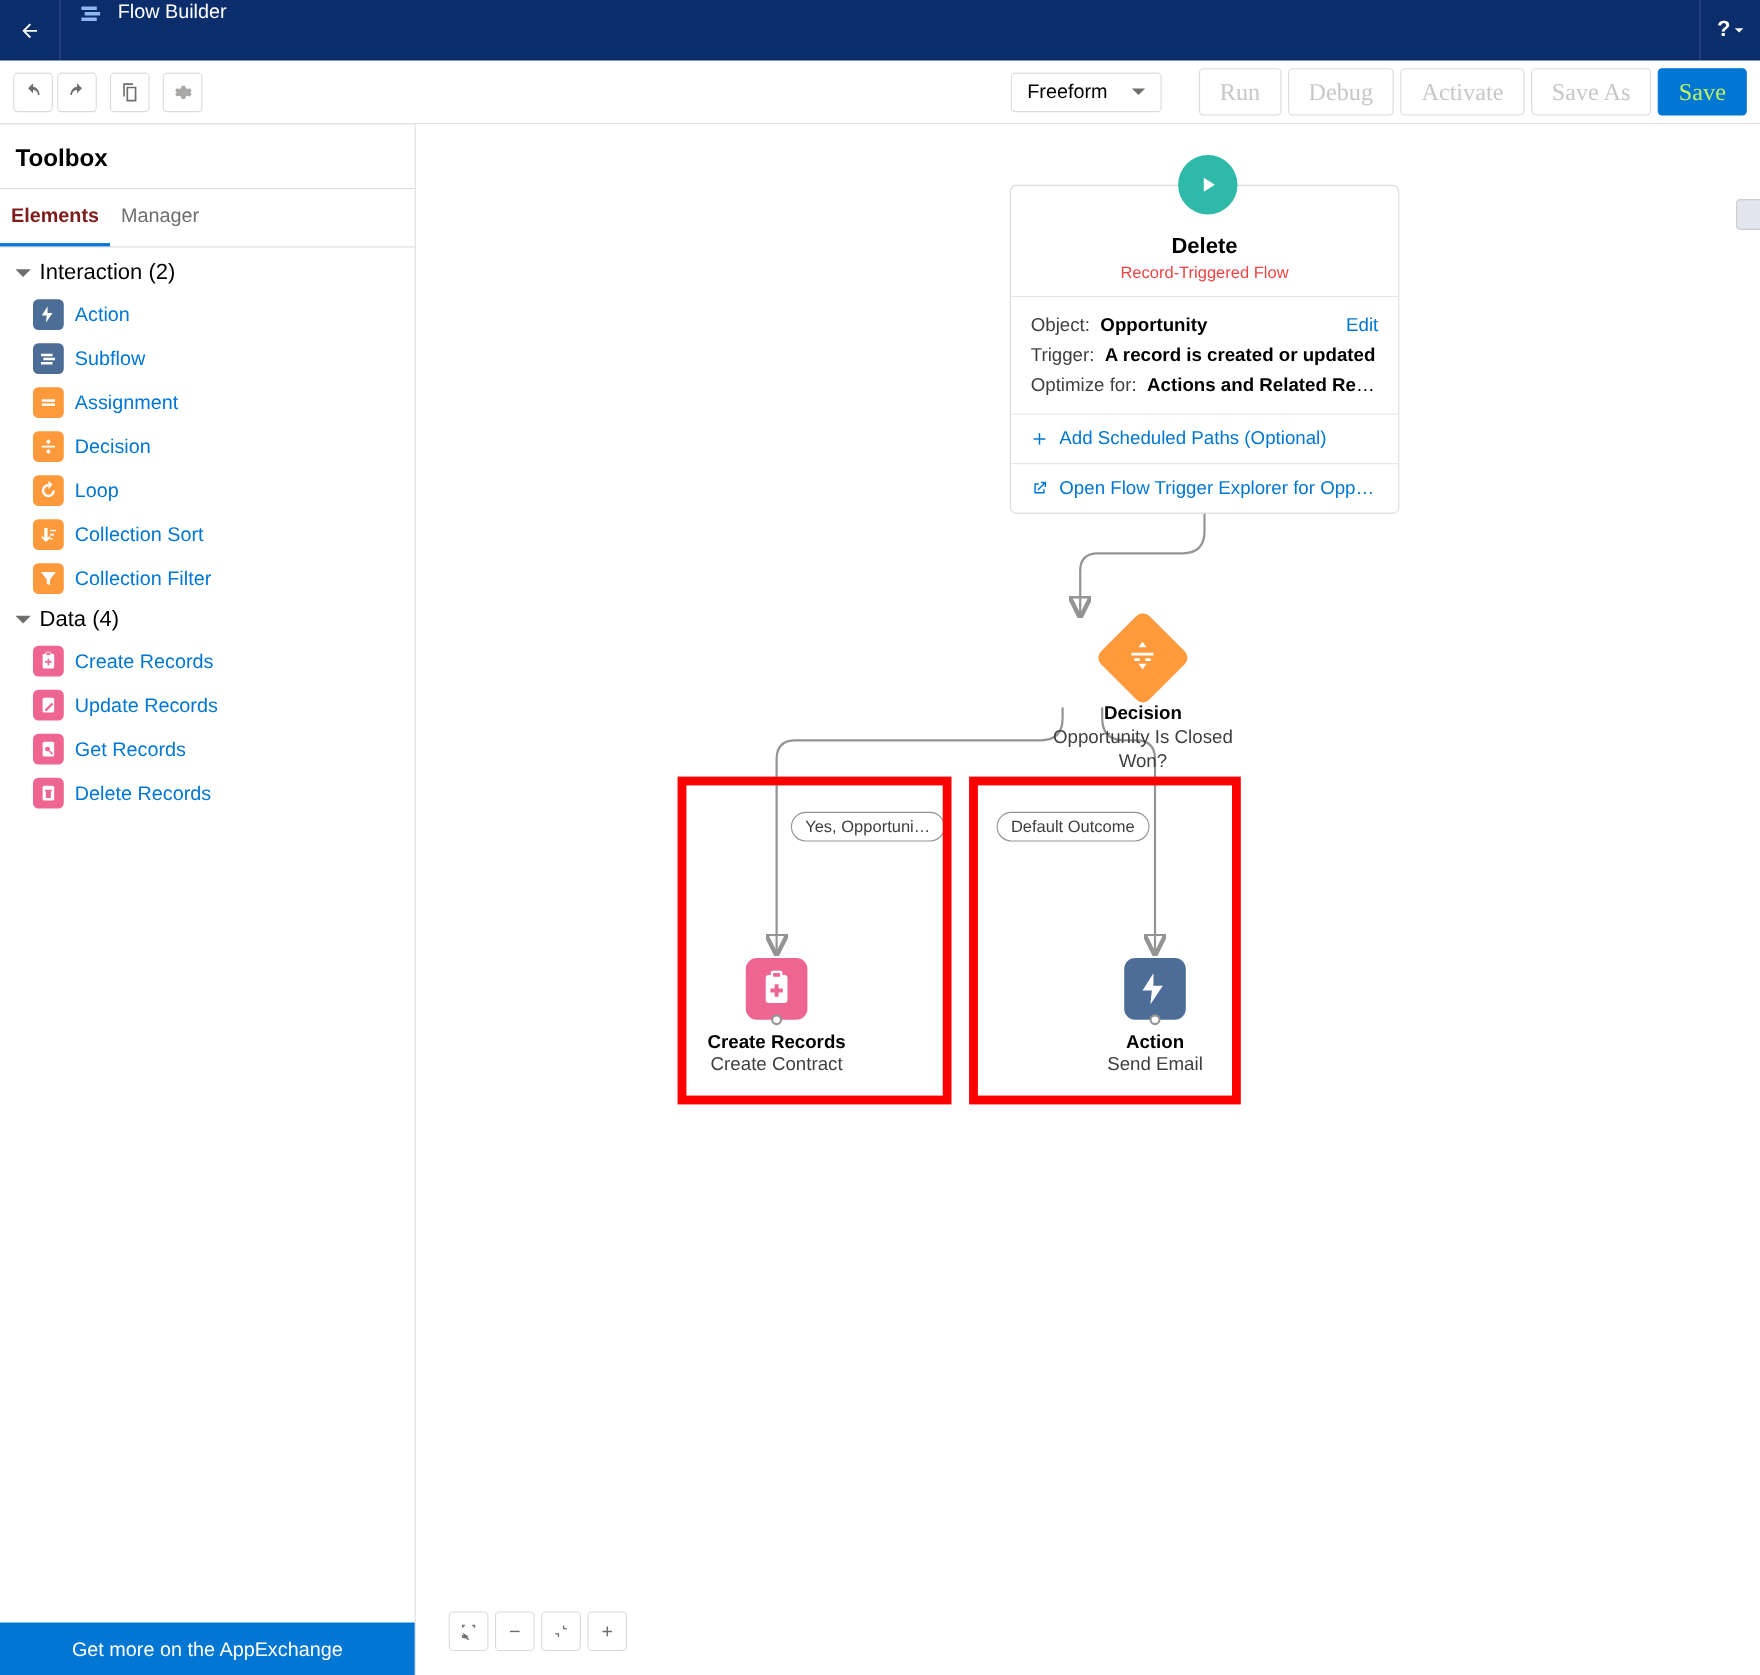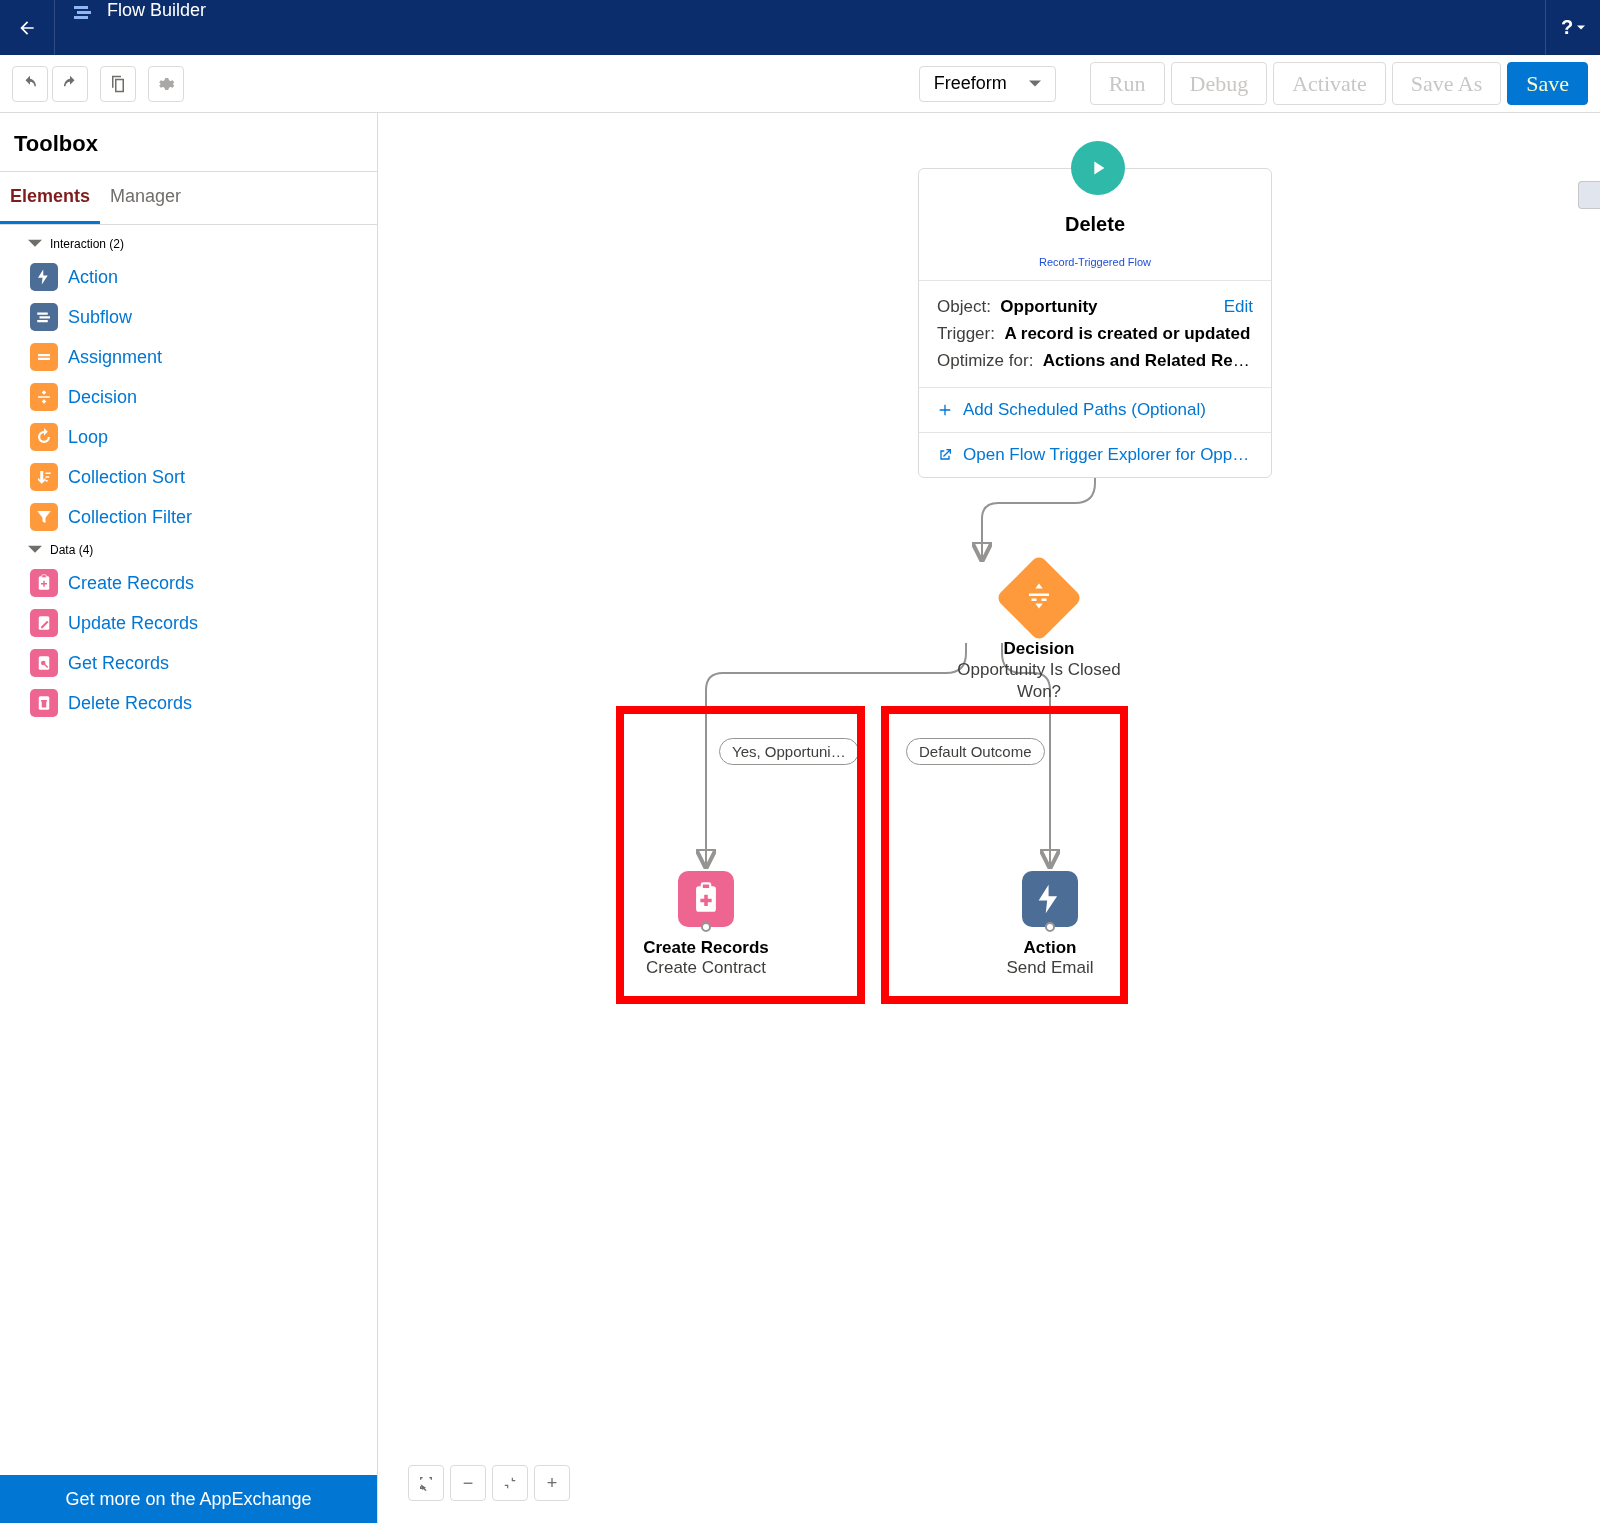--- a/index.html
+++ b/index.html
@@ -15,52 +15,52 @@
 
 
 .toolbar { height: 58px; border-bottom: 1px solid #dddbda; display: flex; align-items: center; padding: 0 12px; }
 .tb-btn { width: 36px; height: 36px; border: 1px solid #dddbda; border-radius: 4px; background: #fff; display: flex; align-items: center; justify-content: center; margin-right: 4px; cursor: pointer; color: #706e6b; }
 .tb-btn svg { width: 18px; height: 18px; }
 .tb-spacer { flex: 1; }
 .layout-select { height: 36px; border: 1px solid #dddbda; border-radius: 4px; padding: 0 14px; display: flex; align-items: center; gap: 22px; font-size: 18px; cursor: pointer; margin-right: 28px; }
 .chev-down { width: 12px; height: 12px; }
 .action-btn { height: 43px; border: 1px solid #dddbda; border-radius: 4px; padding: 0 18px; font-size: 22px; background: #fff; cursor: pointer; margin-left: 6px; font-family: Liberation Serif, serif; }
 .action-btn.disabled { color: #c9c7c5; cursor: not-allowed; }
-.action-btn.primary { background: #0176d3; color: #fef9c3; border-color: #0176d3; }
+.action-btn.primary { background: #0176d3; color: #bef264; border-color: #0176d3; }
 
 
 .main { display: flex; height: calc(100% - 113px); }
 .sidebar { width: 378px; border-right: 1px solid #dddbda; display: flex; flex-direction: column; }
 .sidebar-title { font-size: 22px; font-weight: 600; padding: 18px 14px 14px; border-bottom: 1px solid #dddbda; }
 .tabs { display: flex; border-bottom: 1px solid #dddbda; }
 .tab { padding: 14px 10px; font-size: 18px; cursor: pointer; color: #706e6b; }
 .tab.active { color: #7f1d1d; font-weight: 700; border-bottom: 3px solid #0176d3; }
 
 .tree { padding: 6px 0; flex: 1; overflow: auto; }
-.tree-section { padding: 6px 28px; display: flex; align-items: center; gap: 8px; font-size: 12px; cursor: pointer; }
+.tree-section { padding: 6px 14px; display: flex; align-items: center; gap: 8px; font-size: 20px; cursor: pointer; }
 .tree-section .chev { width: 14px; height: 14px; }
 .tree-item { padding: 6px 14px 6px 30px; display: flex; align-items: center; gap: 10px; font-size: 18px; color: #0176d3; cursor: pointer; }
 .item-icon { width: 28px; height: 28px; border-radius: 5px; display: flex; align-items: center; justify-content: center; flex-shrink: 0; }
 .item-icon svg { width: 18px; height: 18px; fill: #fff; }
 .ic-steel { background: #4c6e96; }
 .ic-orange { background: #ff9a3c; }
 .ic-pink { background: #ef6591; }
 
 .sidebar-footer { height: 48px; background: #0176d3; color: #fff; display: flex; align-items: center; justify-content: center; font-size: 18px; cursor: pointer; }
 
 
 .canvas { flex: 1; position: relative; background: #fff; }
 
 
 .start-card { position: absolute; left: 540px; top: 55px; width: 354px; border: 1px solid #dddbda; border-radius: 6px; background: #fff; }
 .start-circle { position: absolute; left: 693px; top: 28px; width: 54px; height: 54px; border-radius: 50%; background: #2eb9a9; display: flex; align-items: center; justify-content: center; z-index: 2; cursor: pointer; }
 .start-circle svg { width: 22px; height: 22px; fill: #fff; }
 .start-head { text-align: center; padding: 44px 12px 12px; border-bottom: 1px solid #e5e5e5; }
 .start-head .t { font-size: 20px; font-weight: 600; }
-.start-head .s { font-size: 11px; color: #1d4ed8; margin-top: 20px; }
+.start-head .s { font-size: 15px; color: #ef4444; margin-top: 4px; }
 .start-body { padding: 12px 18px; font-size: 17px; line-height: 1.6; border-bottom: 1px solid #e5e5e5; position: relative; }
 .start-body .row { white-space: nowrap; overflow: hidden; text-overflow: ellipsis; }
 .start-body .lbl { color: #3e3e3c; }
 .start-body .val { font-weight: 700; }
 .edit-link { position: absolute; right: 18px; top: 12px; color: #0176d3; cursor: pointer; font-size: 17px; font-weight: 400; }
 .start-link { padding: 12px 18px; display: flex; align-items: center; gap: 10px; font-size: 17px; color: #0176d3; cursor: pointer; border-bottom: 1px solid #e5e5e5; }
 .start-link:last-child { border-bottom: none; }
 .plus-ic, .ext-ic { width: 16px; height: 16px; flex-shrink: 0; }
 .start-link span { white-space: nowrap; overflow: hidden; text-overflow: ellipsis; }
 

